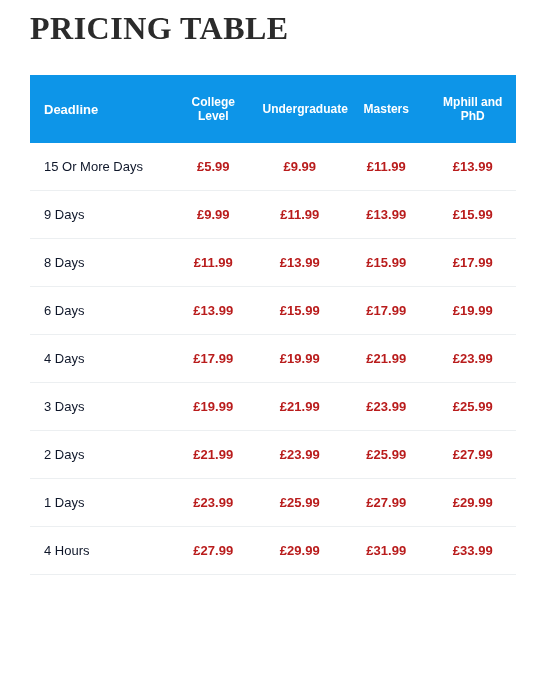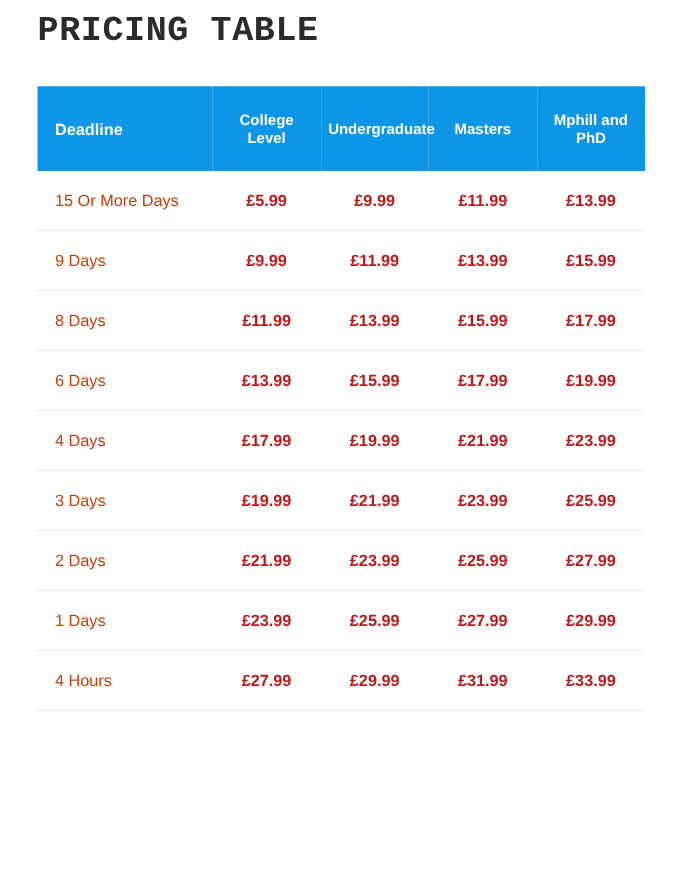--- a/index.html
+++ b/index.html
@@ -4,23 +4,23 @@
 <style>
   * { box-sizing: border-box; margin: 0; padding: 0; }
   body {
     font-family: -apple-system, BlinkMacSystemFont, "Segoe UI", Arial, sans-serif;
     background: #fff;
     width: 546px;
     padding: 10px 30px 20px 30px;
     color: #333;
   }
   .title {
-    font-family: Liberation Mono, monospace;
+    font-family: Liberation Serif, serif;
     font-weight: 800;
-    font-size: 28px;
+    font-size: 32px;
     letter-spacing: 0.5px;
     color: #2b2b2b;
     margin-bottom: 28px;
   }
   table {
     width: 100%;
     border-collapse: collapse;
     font-size: 13px;
     table-layout: fixed;
   }
@@ -45,21 +45,21 @@
     text-align: center;
     font-weight: 600;
     color: #b91c1c;
     background: #fff;
   }
   tbody td:first-child {
     text-align: left;
     padding-left: 14px;
     font-weight: 400;
     font-size: 13px;
-    color: #c2410c;
+    color: #0f172a;
   }
 </style>
 </head>
 <body>
 
 <h1 class="title">PRICING TABLE</h1>
 
 <table>
   <thead>
     <tr>

